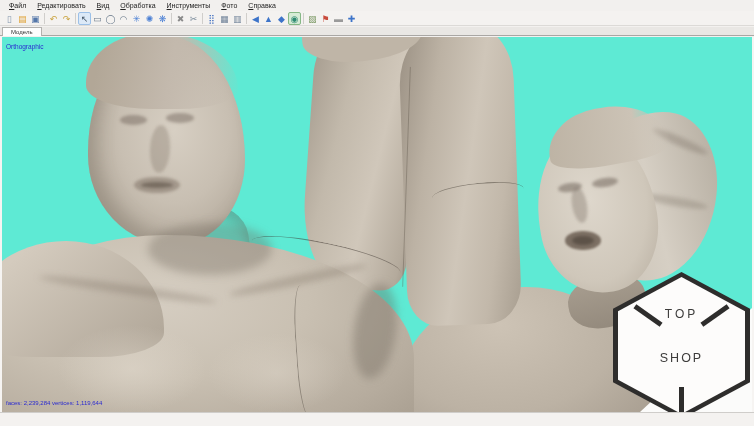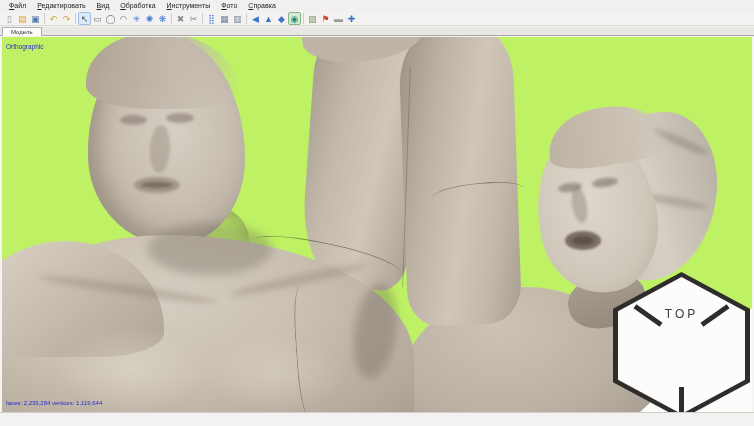--- a/index.html
+++ b/index.html
@@ -25,21 +25,21 @@
 
   
   .tabbar { position:absolute; left:0; top:27px; width:754px; height:9px;
     background:#e9e7e4; border-bottom:1px solid #a9a7a4; }
   .tab { position:absolute; left:2px; top:0; height:9px; padding:0 8px;
     background:#fdfdfd; border:1px solid #b3b1ae; border-bottom:none;
     font-size:6px; line-height:8px; color:#333; }
 
   
   .viewport { position:absolute; left:2px; top:37px; width:750px; height:375px;
-    background:#bef264; overflow:hidden; }
+    background:#5eead4; overflow:hidden; }
   .viewport * { position:absolute; }
 
   .overlay-text { font-size:6.5px; color:#2a2ad0; z-index:30; font-family:"Liberation Sans",sans-serif; }
 
   .man-head { left:86px; top:0px; width:157px; height:208px; z-index:4;
     border-radius:50% 50% 45% 55% / 56% 60% 42% 44%;
     background:radial-gradient(ellipse at 55% 45%, #d7cfc3 0%, #c8bfb2 45%, #b3a99b 78%, #a0968a 100%);
     box-shadow:inset 10px -8px 16px rgba(92,82,70,.25); }
   .man-hair { left:84px; top:-4px; width:152px; height:76px; z-index:5;
     border-radius:50% 60% 45% 50% / 75% 85% 30% 35%;
@@ -247,19 +247,20 @@
     <span class="overlay-text" style="left:4px; bottom:6px; font-size:6px;">faces: 2,239,284 vertices: 1,119,644</span>
 
     <div class="corner-triangle"></div>
     <div class="gizmo-arrow"></div>
     <div class="hexagon"></div>
     <div class="hexagon-inner"></div>
     <div class="cube-edge e-left"></div>
     <div class="cube-edge e-right"></div>
     <div class="cube-edge e-bottom"></div>
     <div class="wm-text wm-top" style="color: rgb(61, 60, 59);">TOP</div>
+    <div class="wm-text wm-shop" style="color: rgb(61, 60, 59);">SHOP</div>
   </div>
 
   <div class="side-edge" style="left:0;"></div>
   <div class="side-edge" style="left:752px;"></div>
 
   <div class="bottombar"></div>
 </div>
 
 </body></html>

